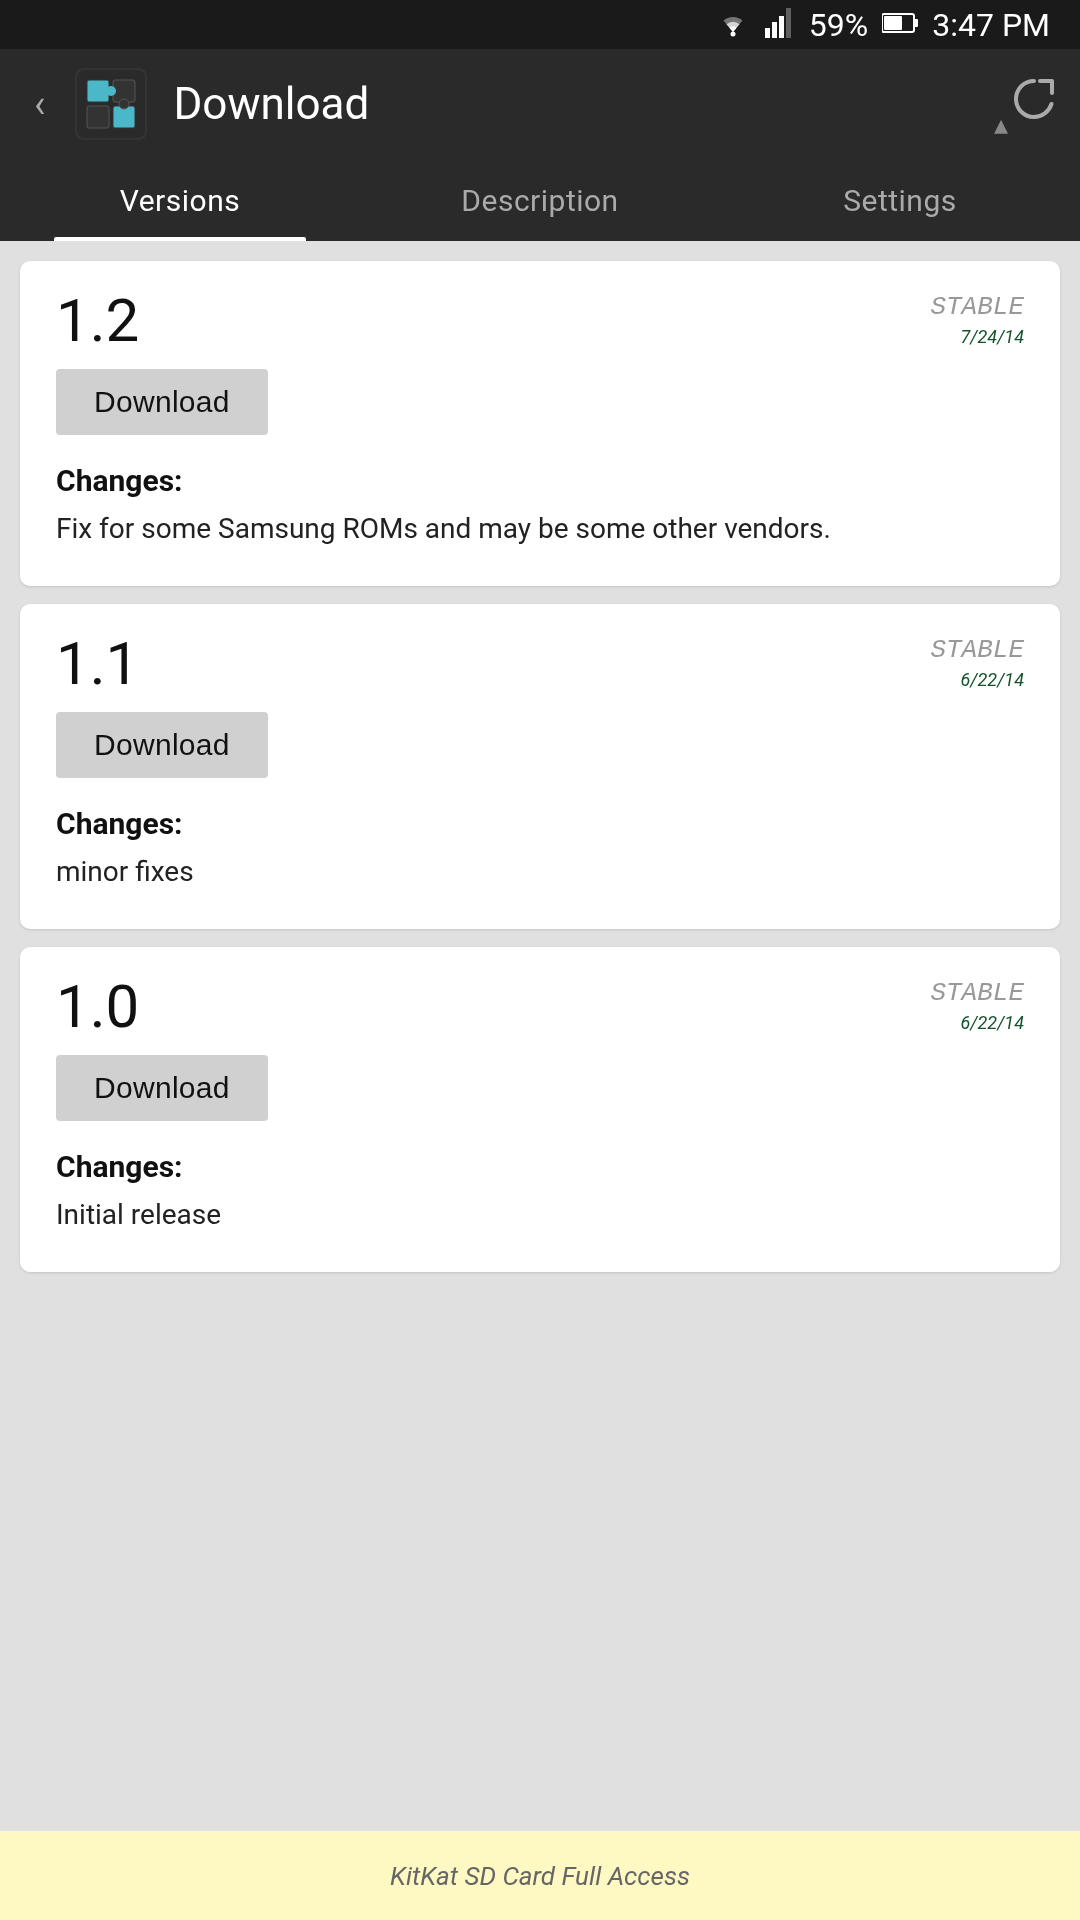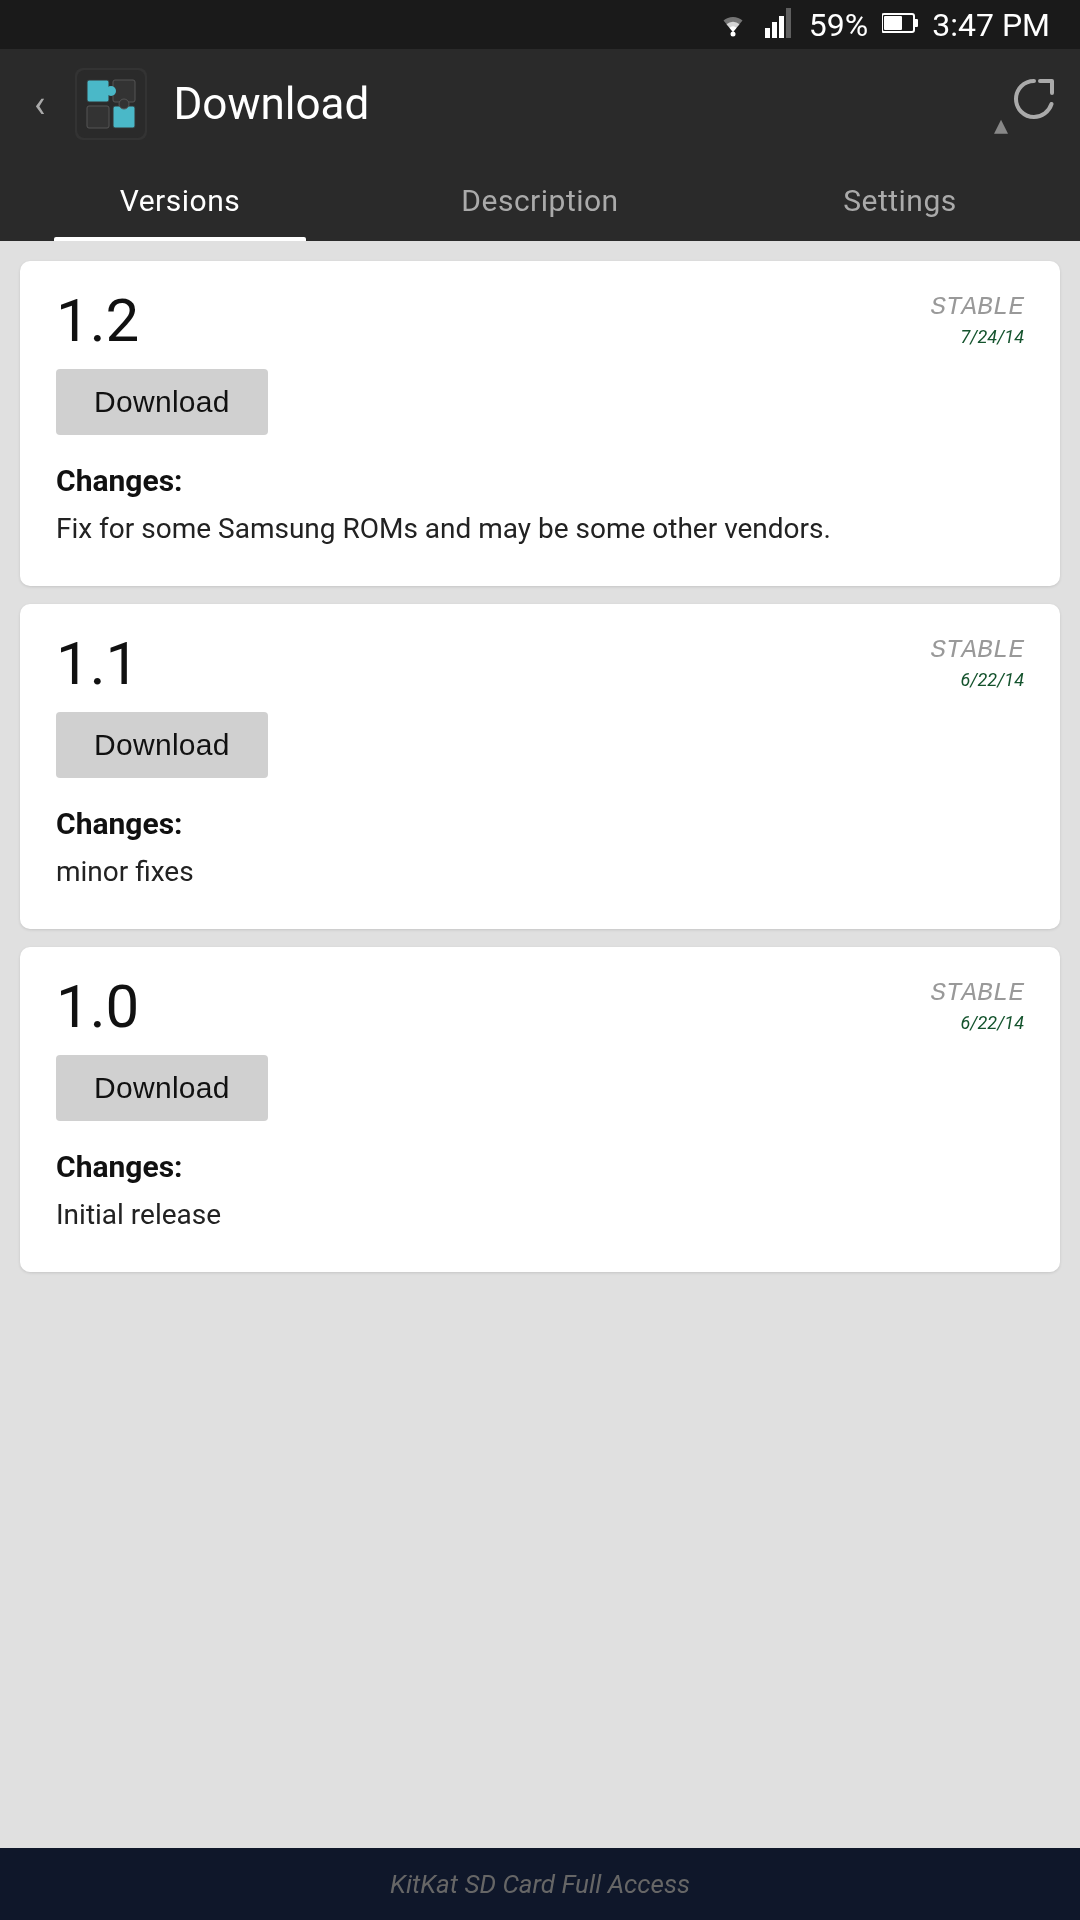--- a/index.html
+++ b/index.html
@@ -181,22 +181,22 @@
       margin-bottom: 10px;
     }
     .changes-text {
       font-size: 28px;
       color: #222222;
       line-height: 1.5;
     }
 
     
     .bottom-bar {
-      background: #0f172a;
-      height: 72px;
+      background: #fef9c3;
+      height: 89px;
       display: flex;
       align-items: center;
       justify-content: center;
     }
     .bottom-bar-text {
       color: #666666;
       font-size: 26px;
       font-style: italic;
     }
 

